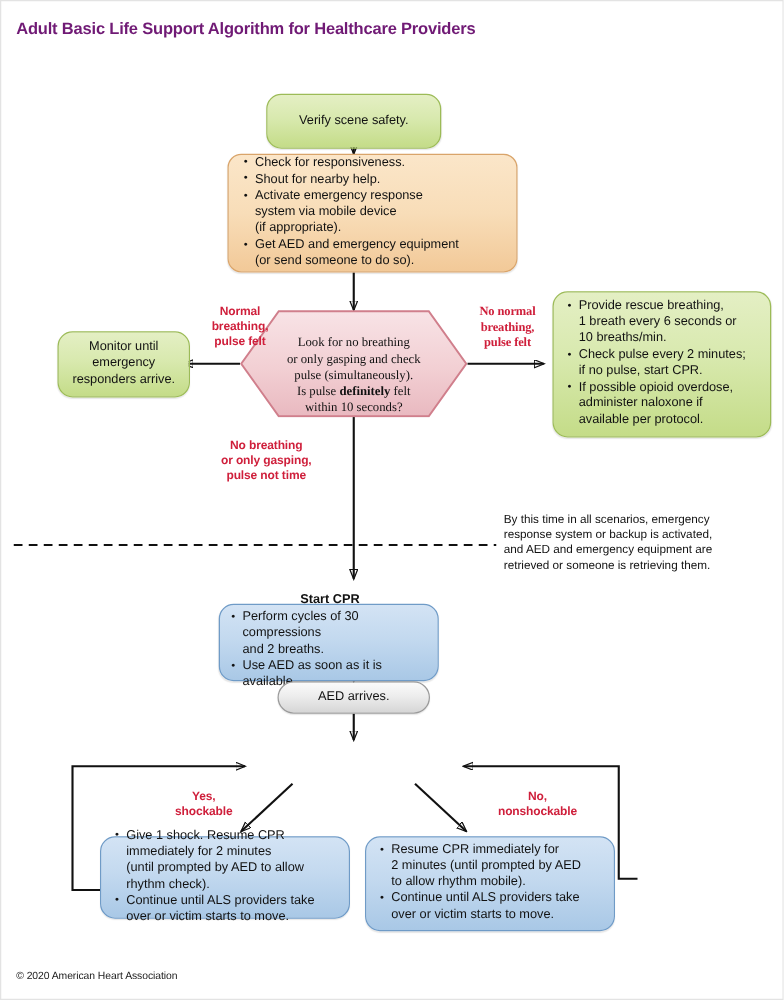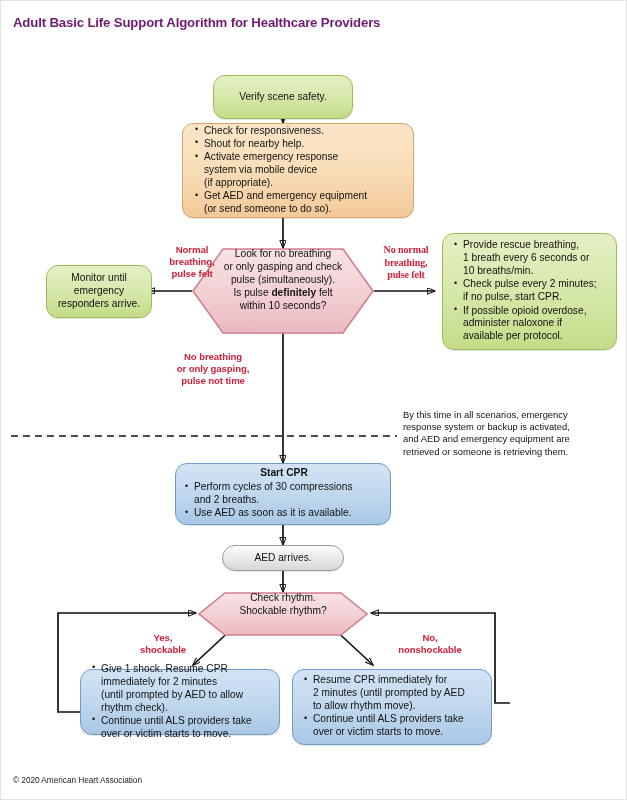--- a/index.html
+++ b/index.html
@@ -111,25 +111,26 @@
   }
 
   
   .hexwrap { position: absolute; z-index: 3; }
   .hexwrap svg { position: absolute; left: 0; top: 0; display: block; }
   .hexlabel {
     position: absolute;
     left: 0; top: 0;
     width: 100%; height: 100%;
     display: flex;
-    align-items: flex-start;
+    align-items: flex-end;
     justify-content: center;
     text-align: center;
     color: #111111;
     line-height: 1.27;
+    font-family: Liberation Serif, serif;
   }
 
   
   .redlabel {
     position: absolute;
     color: #cf1f3b;
     font-weight: bold;
     text-align: center;
     line-height: 1.26;
     z-index: 4;
@@ -292,59 +293,41 @@
     <span>pulse not time</span>
   </div>
 
   <div class="sidenote" style="left:402px; top:408px; width:220px; font-size:9.4px;">
     <span>By this time in all scenarios, emergency</span><br>
     <span>response system or backup is activated,</span><br>
     <span>and AED and emergency equipment are</span><br>
     <span>retrieved or someone is retrieving them.</span>
   </div>
 
-  <div class="node n-blue" style="left:174px; top:462px; width:216px; height:62px;">
+  <div class="node n-blue" style="left:174px; top:482px; width:176px; height:62px;">
     <div class="node-inner txt-left" style="font-size:10.2px; padding:5px 7px 5px 9px;">
       <div class="txt-center" style="font-weight:bold; margin-bottom:1px;">Start CPR</div>
       <ul class="bul">
         <li>
           <span>Perform cycles of 30 compressions</span><br>
           <span>and 2 breaths.</span>
         </li>
         <li>
           <span>Use AED as soon as it is available.</span>
         </li>
       </ul>
     </div>
   </div>
 
   <div class="node n-gray" style="left:221px; top:544px; width:122px; height:26px;">
     <div class="node-inner txt-center" style="font-size:10.2px;">
       <span>AED arrives.</span>
     </div>
   </div>
 
-  <div class="hexwrap" style="left:197px; top:591px; width:170px; height:44px;">
-    <svg width="170" height="44" viewBox="0 0 170 44">
-      <defs>
-        <linearGradient id="pinkgrad2" x1="0" y1="0" x2="0" y2="1">
-          <stop offset="0%" stop-color="#f8e3e6"></stop>
-          <stop offset="55%" stop-color="#f2cfd3"></stop>
-          <stop offset="100%" stop-color="#e9b9c0"></stop>
-        </linearGradient>
-      </defs>
-      <polygon points="27,1 143,1 169,22 143,43 27,43 1,22" fill="url(#pinkgrad2)" stroke="#d07f8c" stroke-width="1.6"></polygon>
-    </svg>
-    <div class="hexlabel" style="font-size:10.2px;">
-      <div>
-        <span>Check rhythm.</span><br>
-        <span>Shockable rhythm?</span>
-      </div>
-    </div>
-  </div>
 
   <div class="redlabel" style="left:117px; top:631px; width:90px; font-size:9.6px;">
     <span>Yes,</span><br>
     <span>shockable</span>
   </div>
 
   <div class="redlabel" style="left:371px; top:631px; width:116px; font-size:9.6px;">
     <span>No,</span><br>
     <span>nonshockable</span>
   </div>
@@ -365,21 +348,21 @@
       </ul>
     </div>
   </div>
 
   <div class="node n-blue" style="left:291px; top:668px; width:200px; height:76px;">
     <div class="node-inner txt-left" style="font-size:10.2px; padding:6px 6px 6px 11px;">
       <ul class="bul">
         <li>
           <span>Resume CPR immediately for</span><br>
           <span>2 minutes (until prompted by AED</span><br>
-          <span>to allow rhythm move).</span>
+          <span>to allow rhythm mobile).</span>
         </li>
         <li>
           <span>Continue until ALS providers take</span><br>
           <span>over or victim starts to move.</span>
         </li>
       </ul>
     </div>
   </div>
 
   <div class="page-footer">© 2020 American Heart Association</div>

